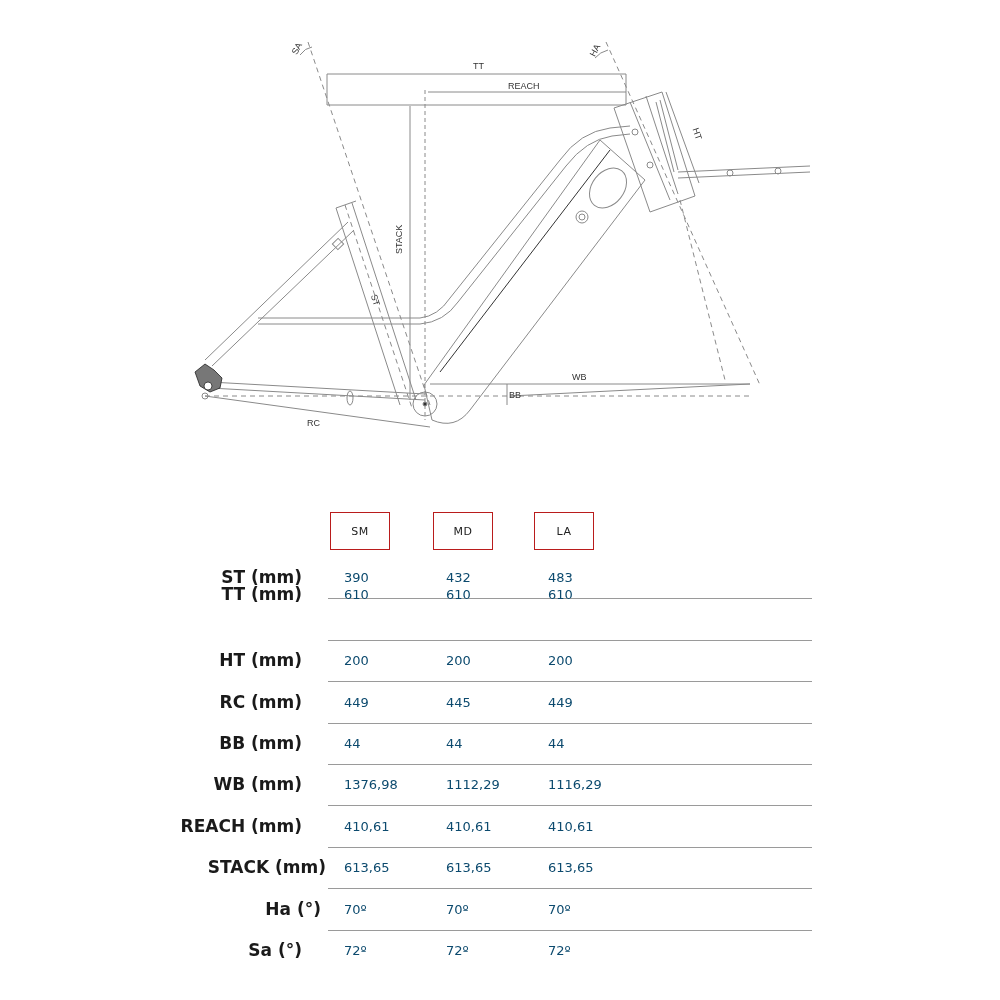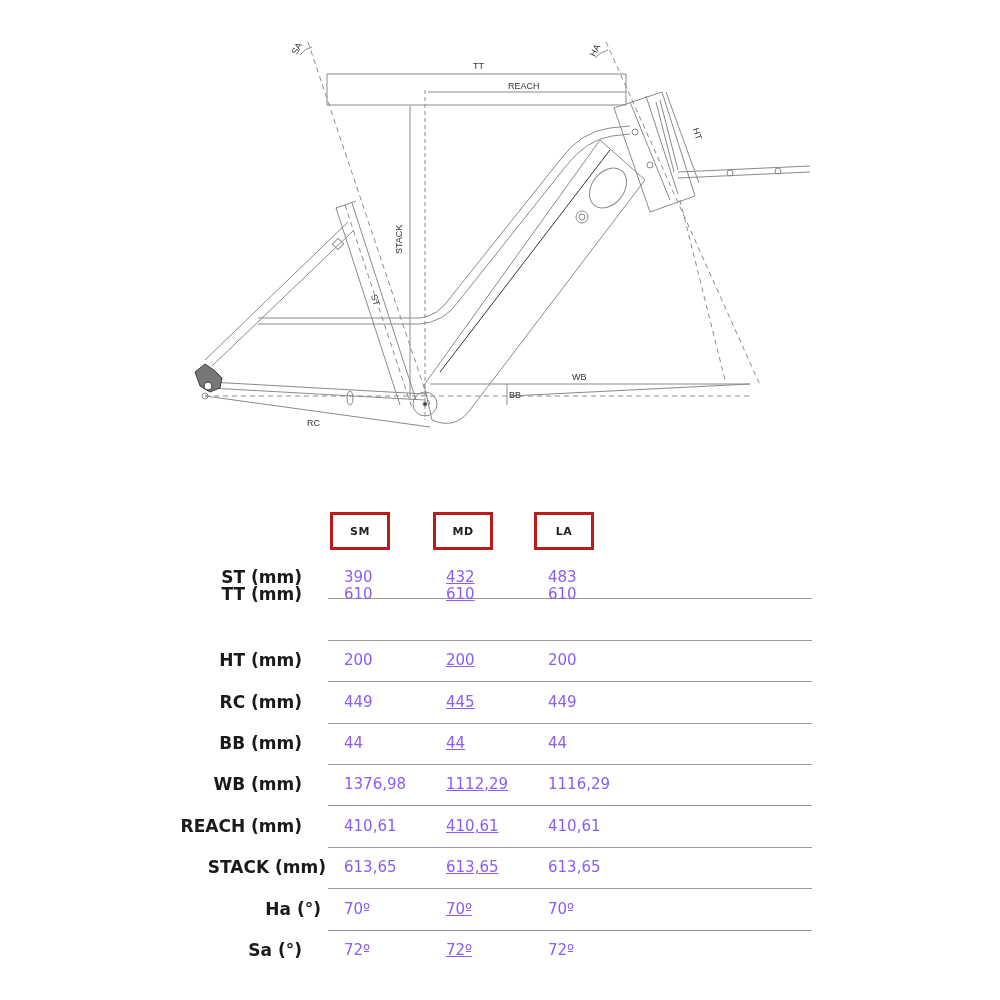--- a/index.html
+++ b/index.html
@@ -1,27 +1,27 @@
 <!DOCTYPE html>
 <html><head>
   <meta charset="utf-8">
   <style>
     html, body { margin: 0; padding: 0; background: #ffffff; }
     body { width: 1000px; height: 1000px; position: relative; overflow: hidden; font-family: "DejaVu Sans", sans-serif; }
     #diagram { position: absolute; left: 0; top: 0; width: 1000px; height: 460px; }
     #diagram text { font-family: "Liberation Sans", sans-serif; font-size: 9px; fill: #333; }
-    .size-box { position: absolute; top: 512px; width: 60px; height: 38px; border: 3px solid #b91c1c; box-sizing: border-box;
-      display: flex; align-items: center; justify-content: center; font-family: "DejaVu Sans", sans-serif; font-weight: bold;
+    .size-box { position: absolute; top: 512px; width: 60px; height: 38px; border: 1px solid #b91c1c; box-sizing: border-box;
+      display: flex; align-items: center; justify-content: center; font-family: "DejaVu Sans", sans-serif; font-weight: normal;
       font-size: 11px; color: #222; letter-spacing: 0.5px; }
     .row { position: absolute; left: 0; width: 996px; height: 41px; }
     .row-label { position: absolute; right: 694px; top: 0; height: 41px; line-height: 41px; font-family: "DejaVu Sans", sans-serif;
       font-weight: bold; font-size: 17px; color: #1a1a1a; white-space: nowrap; }
-    .cell { position: absolute; top: 0; height: 41px; line-height: 41px; font-family: "DejaVu Sans", sans-serif; font-size: 15px;
-      color: #8b5cf6; white-space: nowrap; }
-    .c1 { left: 344px; } .c2 { left: 446px; text-decoration: underline; } .c3 { left: 548px; }
+    .cell { position: absolute; top: 0; height: 41px; line-height: 41px; font-family: "DejaVu Sans", sans-serif; font-size: 13px;
+      color: #0c4a6e; white-space: nowrap; }
+    .c1 { left: 344px; } .c2 { left: 446px; } .c3 { left: 548px; }
     .row-line { position: absolute; left: 328px; width: 484px; height: 1px; background: #9a9a9a; }
   </style>
 </head>
 <body>
 
 <svg id="diagram" viewBox="0 0 1000 460" xmlns="http://www.w3.org/2000/svg">
   <g fill="none" stroke="#8a8a8a" stroke-width="1">
 
     <line x1="327" y1="74" x2="626" y2="74"></line>
     <line x1="327" y1="105" x2="626" y2="105"></line>

